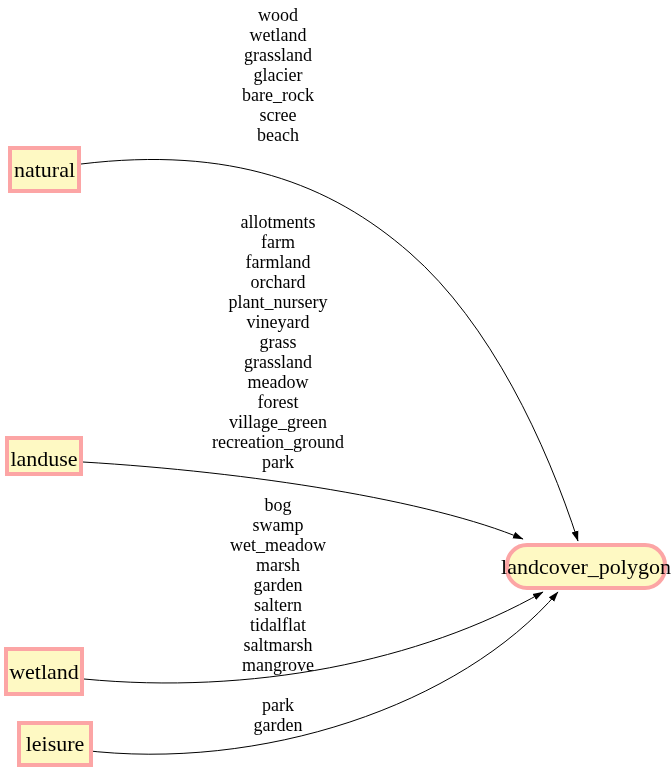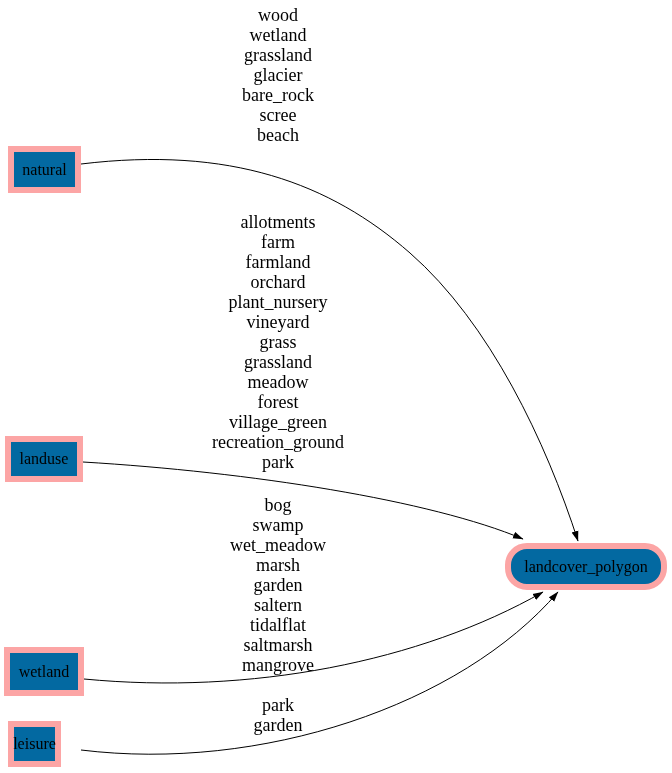--- a/index.html
+++ b/index.html
@@ -18,33 +18,33 @@
   }
   .edges-layer {
     position: absolute;
     left: 0;
     top: 0;
     width: 672px;
     height: 773px;
   }
   .node {
     position: absolute;
-    border: 6px solid #fca5a5;
-    background: #0369a1;
+    border: 4px solid #fca5a5;
+    background: #fef9c3;
     display: flex;
     align-items: center;
     justify-content: center;
-    font-size: 16px;
+    font-size: 22px;
     white-space: nowrap;
     box-sizing: border-box;
   }
   .node-natural            { left: 8px;   top: 146px; width: 73px;  height: 47px; }
-  .node-landuse            { left: 5px;   top: 436px; width: 78px;  height: 46px; }
+  .node-landuse            { left: 5px;   top: 436px; width: 78px;  height: 40px; align-items: flex-end; }
   .node-wetland            { left: 4px;   top: 647px; width: 80px;  height: 49px; }
-  .node-leisure            { left: 8px;   top: 721px; width: 53px;  height: 46px; }
+  .node-leisure            { left: 17px;   top: 721px; width: 76px;  height: 46px; }
   .node-landcover-polygon  { left: 505px; top: 543px; width: 162px; height: 47px; border-radius: 22px; }
   .edge-label {
     position: absolute;
     left: 158px;
     width: 240px;
     text-align: center;
     font-size: 18px;
     line-height: 20px;
     white-space: nowrap;
   }

